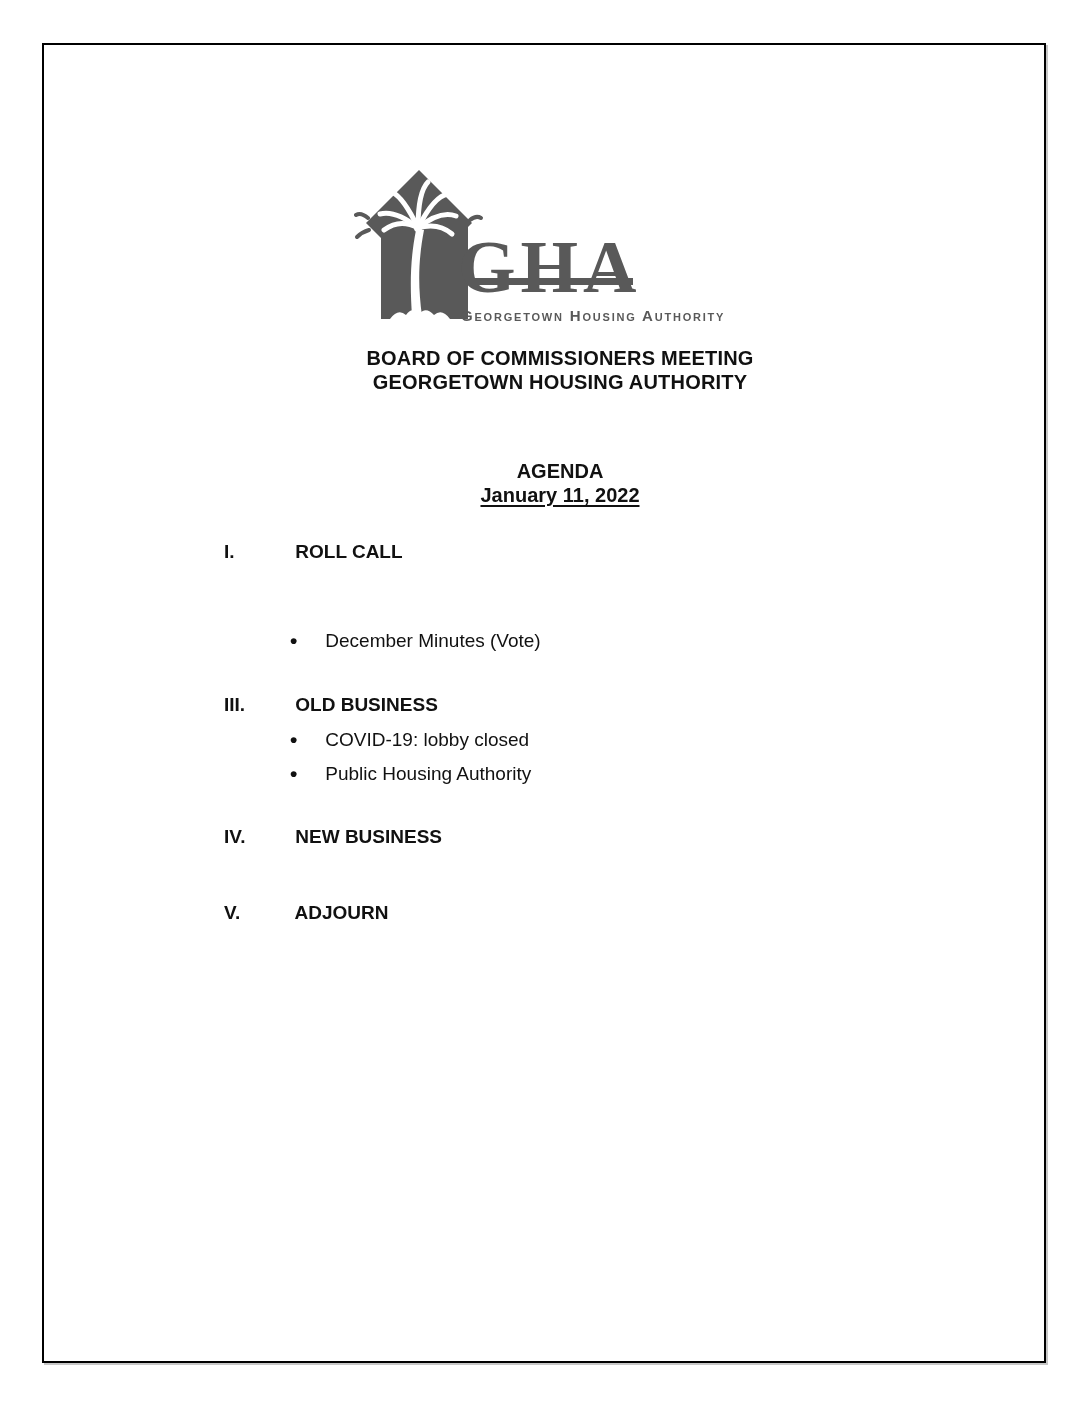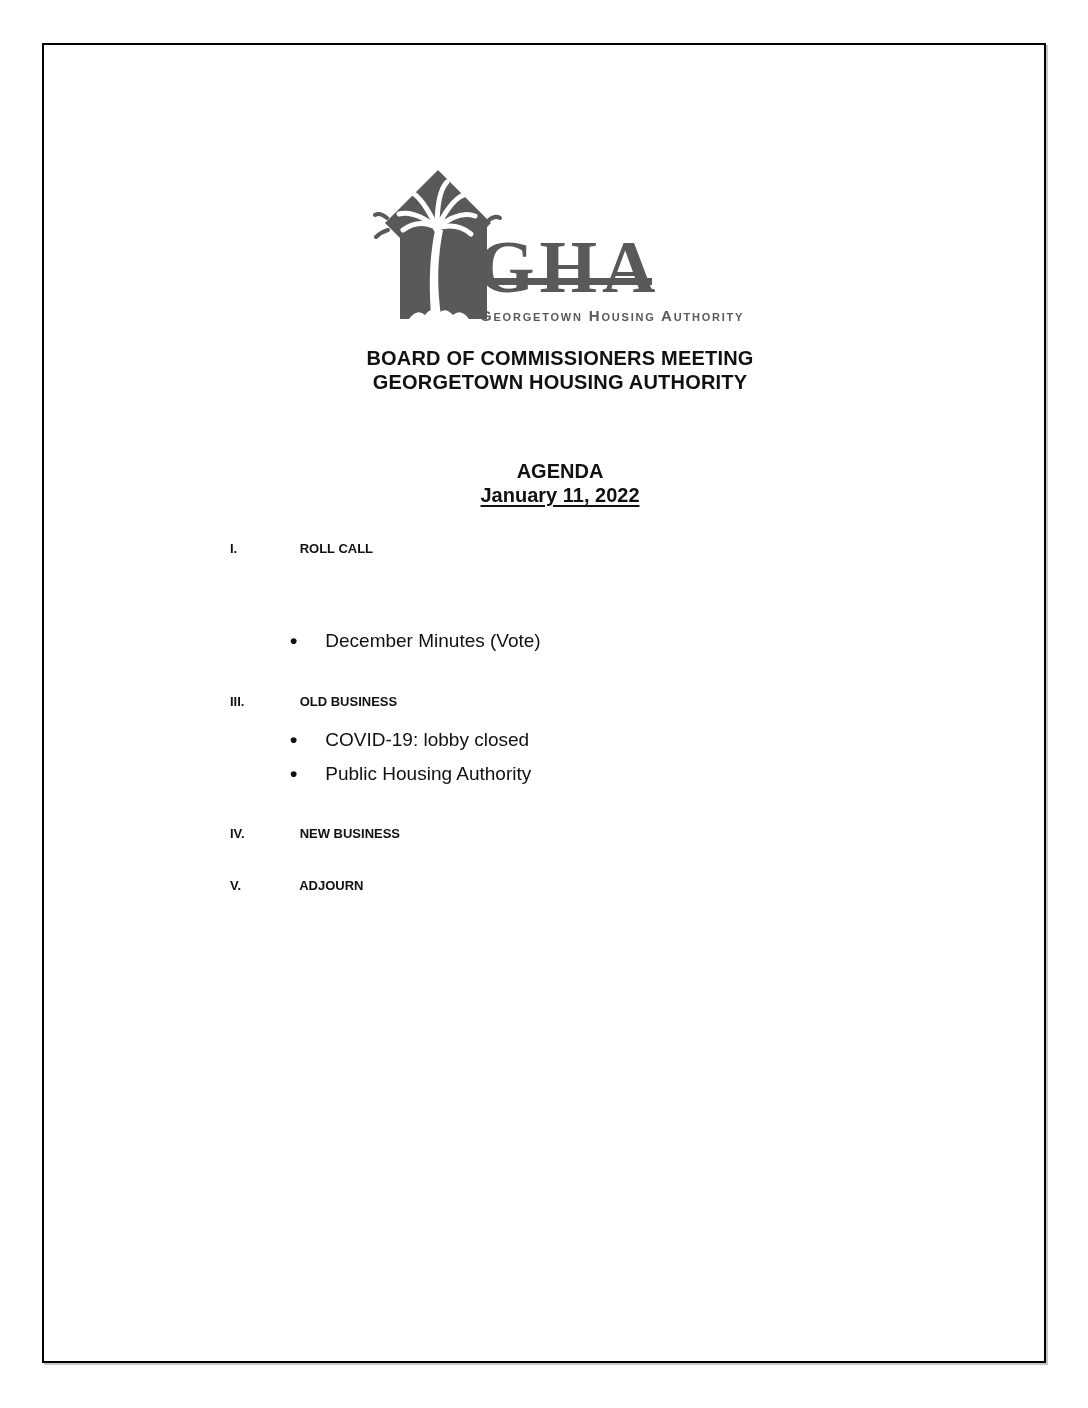--- a/index.html
+++ b/index.html
@@ -11,21 +11,21 @@
     color:#111;
     overflow:hidden;
   }
   .frame{
     position:absolute;
     left:42px;top:43px;width:1000px;height:1316px;
     border:2px solid #000;
     box-shadow:2px 2px 0 rgba(130,130,130,0.45);
   }
   
-  .logo{position:absolute;left:385px;top:168px;width:340px;height:160px;}
+  .logo{position:absolute;left:366px;top:168px;width:340px;height:160px;}
   .logo svg{position:absolute;left:-12px;top:0;}
   .gha-wordmark{
     position:absolute;left:92px;top:62px;
     font-family:"Liberation Serif","DejaVu Serif",serif;
     font-weight:bold;font-size:74px;line-height:1;
     letter-spacing:5px;color:#595959;
   }
   .gha-bar{
     position:absolute;left:103px;top:110px;width:164px;height:7px;
     background:#595959;
@@ -44,21 +44,21 @@
   .agenda-head{
     position:absolute;left:16px;top:459px;width:1088px;
     text-align:center;font-size:20px;font-weight:bold;line-height:24px;
   }
   .agenda-head .date{
     text-decoration:underline;
     text-decoration-thickness:2px;
     text-underline-offset:3px;
   }
   
-  .row{position:absolute;left:224px;font-size:13px;font-weight:bold;white-space:nowrap;margin-left:6px;}
+  .row{position:absolute;left:224px;font-size:19px;font-weight:bold;white-space:nowrap;}
   .row .num{display:inline-block;width:66px;}
   .bullet-row{position:absolute;left:290px;font-size:19px;white-space:nowrap;}
   .bullet-row .dot{
     display:inline-block;width:30px;font-size:21px;font-weight:bold;
     vertical-align:-1px;
   }
 </style>
 </head>
 <body>
 
@@ -129,18 +129,18 @@
   <div class="bullet-row" style="top:762px">
     <span class="dot">•</span>
     <span>Public Housing Authority</span>
   </div>
 
   <div class="row" style="top:826px">
     <span class="num">IV.</span>
     <span class="head">NEW BUSINESS</span>
   </div>
 
-  <div class="row" style="top:878px">
+  <div class="row" style="top:902px">
     <span class="num">V.</span>
     <span class="head">ADJOURN</span>
   </div>
 
 </div>
 
 </body></html>

